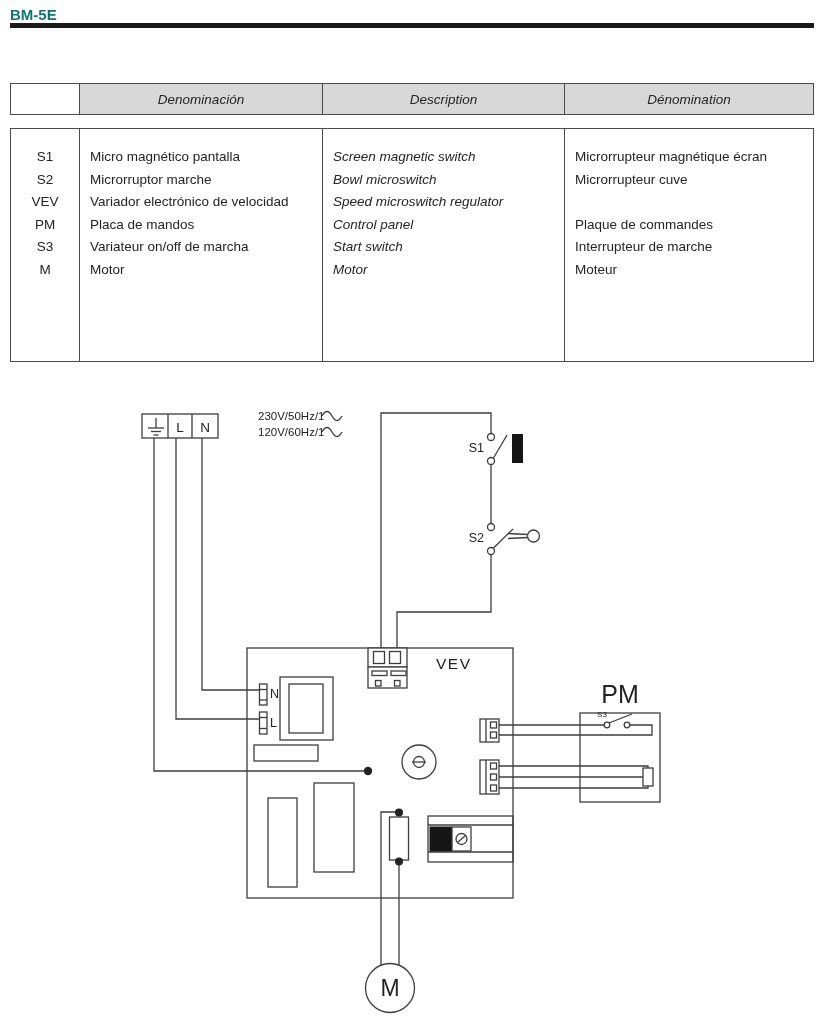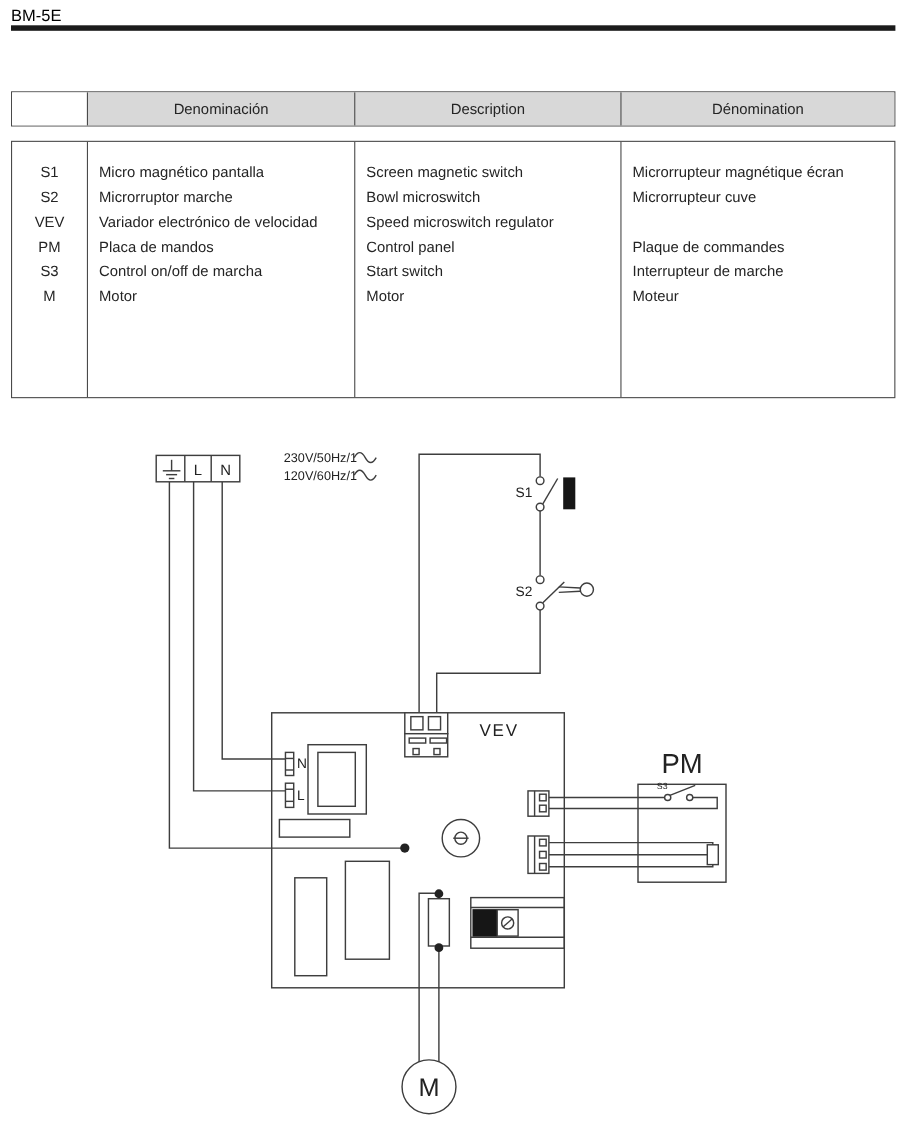--- a/index.html
+++ b/index.html
@@ -3,33 +3,33 @@
 <meta charset="utf-8">
 <style>
   html,body{margin:0;padding:0;background:#e8e8e8;}
   .page{
     position:relative;width:824px;height:1024px;background:#ffffff;
     font-family:"Liberation Sans",sans-serif;color:#222;overflow:hidden;
     margin:0 auto;
   }
   
   .model-code{
-    position:absolute;left:10px;top:6px;font-size:15px;font-weight:normal;color:#000000;
+    position:absolute;left:10px;top:6px;font-size:15px;font-weight:bold;color:#0f766e;
   }
   .header-rule{
     position:absolute;left:10px;top:23px;width:804px;height:5px;background:#1b1b1b;
   }
   
   .legend-head{
     position:absolute;left:10px;top:83px;width:804px;height:32px;
     border:1px solid #4a4a4a;box-sizing:border-box;display:flex;
   }
   .legend-head .hc{
     box-sizing:border-box;height:100%;display:flex;align-items:center;justify-content:center;
-    font-size:13.5px;color:#242424;
+    font-size:13.5px;color:#242424;font-style:italic;
   }
   .hc.c0{flex:0 0 68px;background:#fff;}
   .hc.c1{flex:0 0 243px;}
   .hc.c2{flex:0 0 242px;}
   .hc.c3{flex:0 0 249px;}
   .hc.gray{background:#d8d8d8;border-left:1px solid #4a4a4a;}
   
   .legend-body{
     position:absolute;left:10px;top:128px;width:804px;height:234px;
     border:1px solid #4a4a4a;box-sizing:border-box;background:#fff;
@@ -38,21 +38,21 @@
     position:absolute;top:0;bottom:0;width:1px;background:#4a4a4a;
   }
   .vline.v1{left:68px;} .vline.v2{left:311px;} .vline.v3{left:553px;}
   .trow{
     position:absolute;left:0;width:100%;height:22.5px;display:flex;
     font-size:13.5px;line-height:22.5px;color:#242424;
   }
   .trow .tc{box-sizing:border-box;overflow:hidden;white-space:nowrap;}
   .tc.c0{flex:0 0 68px;text-align:center;}
   .tc.c1{flex:0 0 243px;padding-left:11px;}
-  .tc.c2{flex:0 0 242px;padding-left:11px;}
+  .tc.c2{flex:0 0 242px;padding-left:11px;font-style:italic;}
   .tc.c3{flex:0 0 249px;padding-left:11px;}
   
   .schematic{position:absolute;left:0;top:0;}
   .dg{stroke:#3e3e3e;stroke-width:1.3;fill:none;}
   .dg-white{fill:#ffffff;}
   .dg-black{fill:#161616;stroke:none;}
   .dg-dot{fill:#222222;stroke:none;}
   .dg-text{font-family:"Liberation Sans",sans-serif;fill:#222222;stroke:none;}
 </style>
 </head>
@@ -93,21 +93,21 @@
       <div class="tc c2">Speed microswitch regulator</div>
     </div>
     <div class="trow" style="top:84.5px">
       <div class="tc c0">PM</div>
       <div class="tc c1">Placa de mandos</div>
       <div class="tc c2">Control panel</div>
       <div class="tc c3">Plaque de commandes</div>
     </div>
     <div class="trow" style="top:107px">
       <div class="tc c0">S3</div>
-      <div class="tc c1">Control on/off de marcha</div>
+      <div class="tc c1">Variateur on/off de marcha</div>
       <div class="tc c2">Start switch</div>
       <div class="tc c3">Interrupteur de marche</div>
     </div>
     <div class="trow" style="top:129.5px">
       <div class="tc c0">M</div>
       <div class="tc c1">Motor</div>
       <div class="tc c2">Motor</div>
       <div class="tc c3">Moteur</div>
     </div>
   </div>

